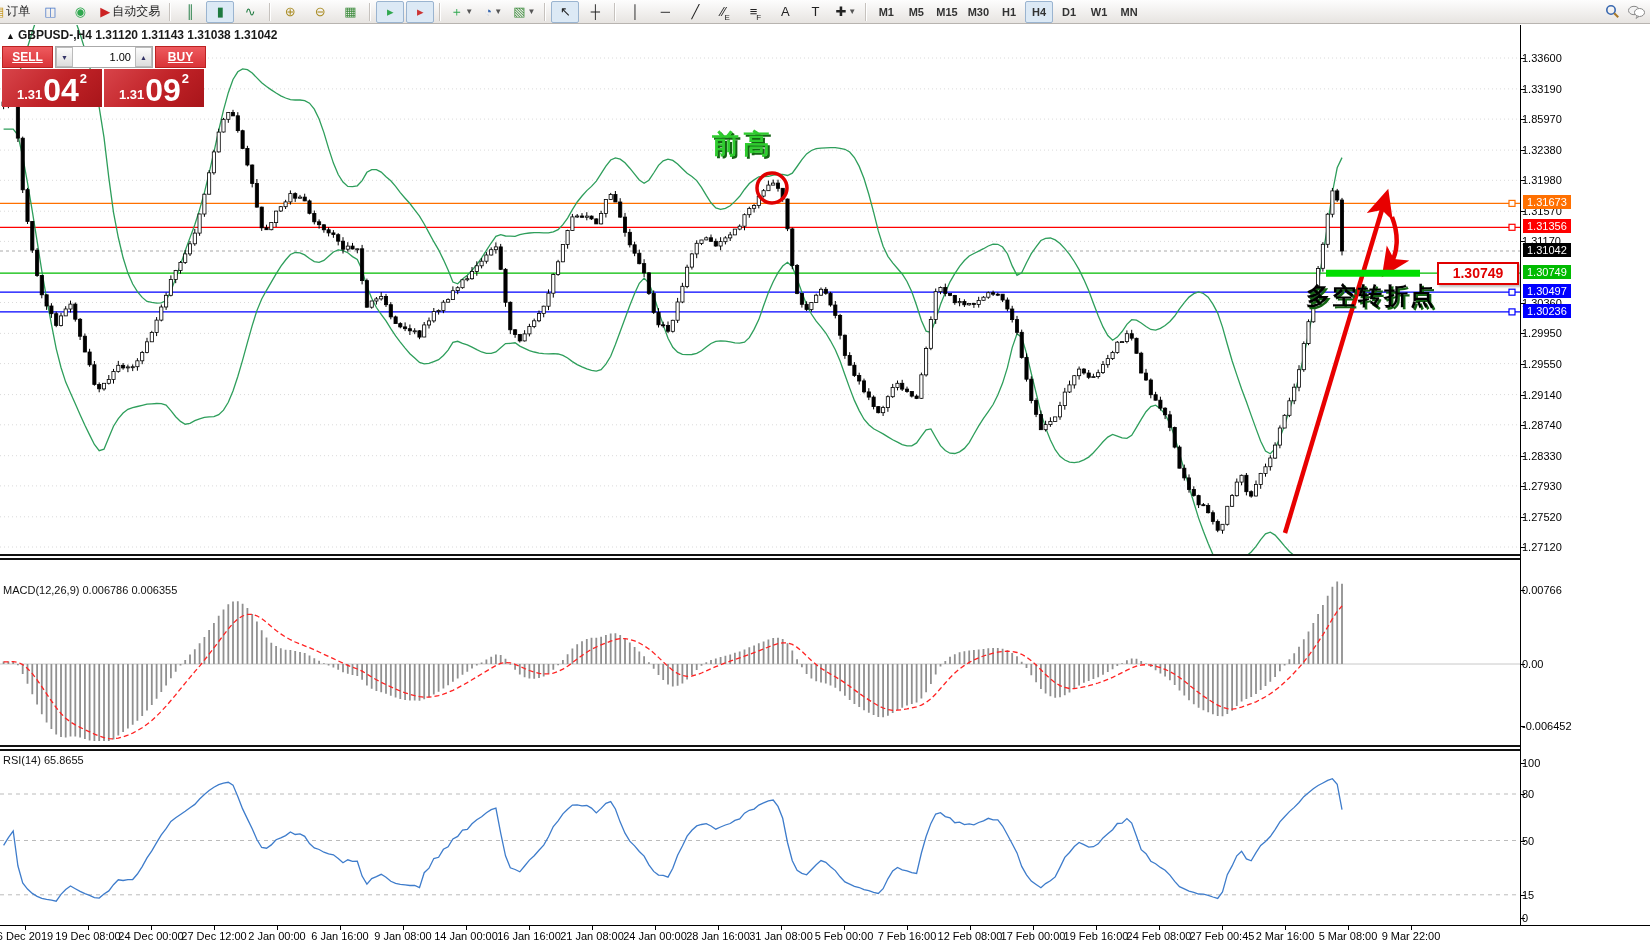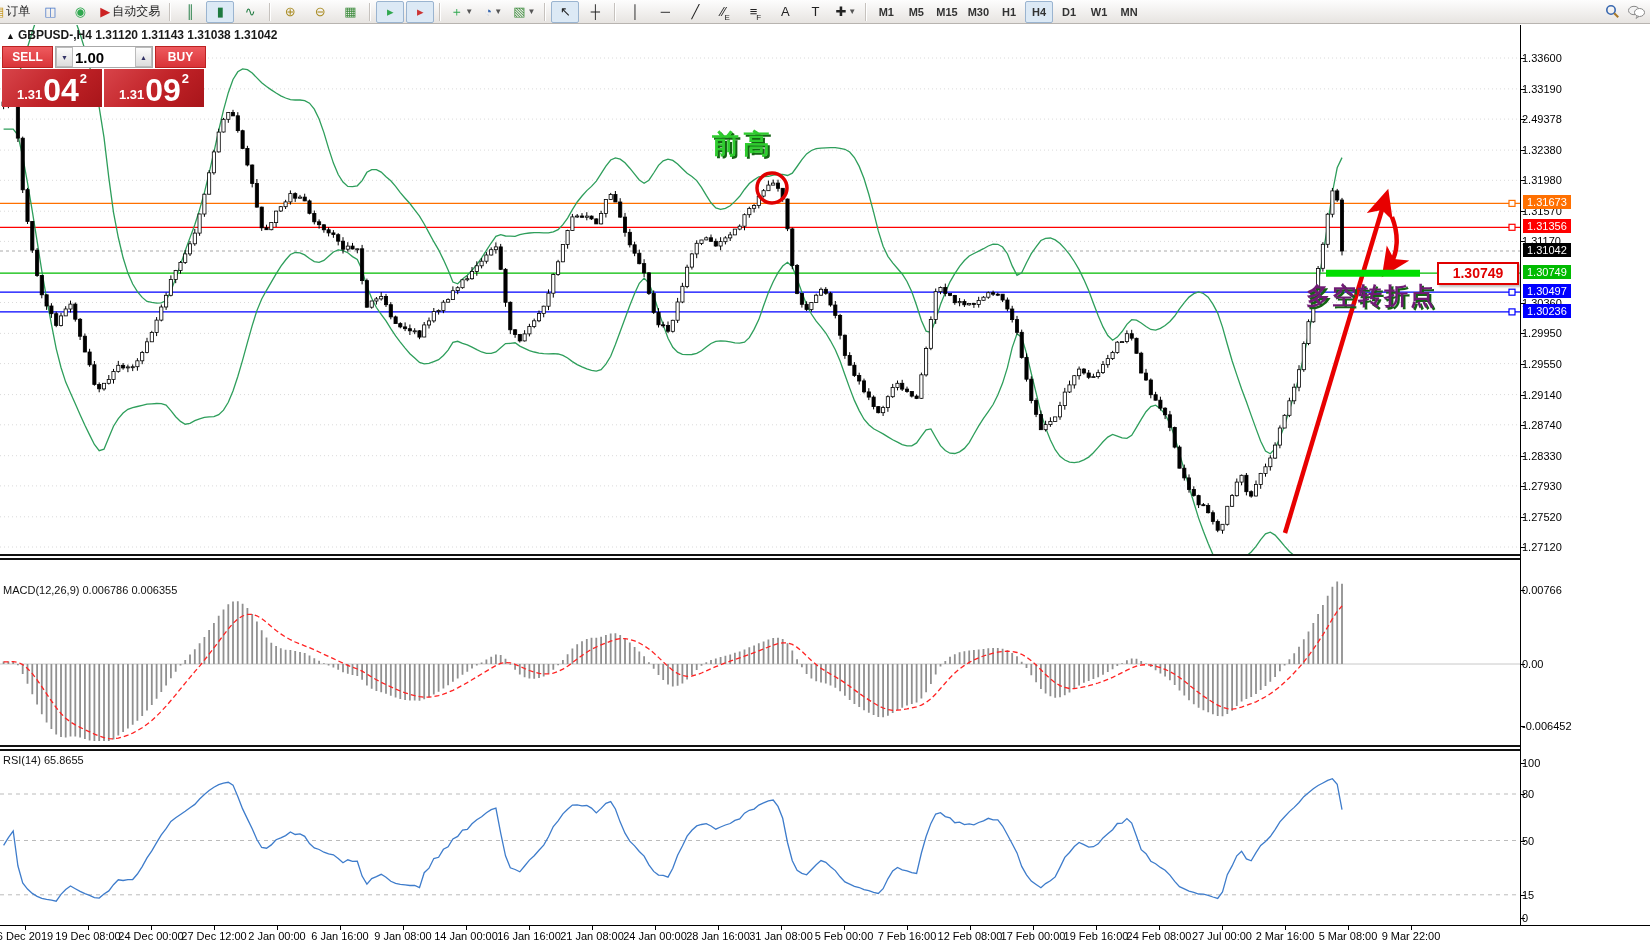--- a/index.html
+++ b/index.html
@@ -36,35 +36,35 @@
   .tlab{position:absolute;top:4px;width:90px;margin-left:-45px;text-align:center;white-space:nowrap;}
   .ttick{position:absolute;top:0;width:1px;height:4px;background:#000;}
   
   #symHeader{position:absolute;left:6px;top:3px;font-size:12px;font-weight:600;color:#1A1A1A;}
   #symHeader .tri{font-size:9px;margin-right:3px;color:#111;}
   .indLabel{position:absolute;left:3px;font-size:11px;color:#111;}
   
   #ocPanel{position:absolute;left:2px;top:21px;width:204px;}
   #ocRow1{display:flex;height:22px;gap:2px;}
   .ocBtn{width:52px;height:22px;display:flex;align-items:center;justify-content:center;color:#FFF;
-    font-size:12px;font-weight:bold;background:linear-gradient(#EE5A5E,#D93438);border:1px solid #B22;box-sizing:border-box;}
+    font-size:12px;font-weight:bold;background:linear-gradient(#EE5A5E,#D93438);border:1px solid #B22;box-sizing:border-box;text-decoration:underline;}
   .ocSpin{display:flex;height:22px;border:1px solid #AAA;box-sizing:border-box;background:#FFF;}
   .spinBtn{width:17px;background:linear-gradient(#FCFCFC,#DDD);border:1px solid #BBB;box-sizing:border-box;
     font-size:7px;color:#336;display:flex;align-items:center;justify-content:center;}
-  #ocVol{width:56px;border:none;font-size:15px;padding-right:4px;font-family:"Liberation Sans",sans-serif;font-weight:bold;}
+  #ocVol{width:56px;border:none;text-align:right;font-size:11px;padding-right:4px;font-family:"Liberation Sans",sans-serif;}
   #ocRow2{display:flex;margin-top:1px;gap:2px;}
   .ocBig{width:100px;height:38px;background:linear-gradient(135deg,#D8444A 0%,#C02227 55%,#A8151A 100%);
     color:#FFF;display:flex;align-items:flex-end;justify-content:center;padding-bottom:3px;box-sizing:border-box;}
   .ocSmall{font-size:13px;font-weight:bold;margin-bottom:2px;}
   .ocHuge{font-size:32px;font-weight:bold;line-height:0.85;margin:0 1px;}
   .ocSup{font-size:13px;font-weight:bold;align-self:flex-start;margin-top:2px;}
   
   #annPrevHigh{position:absolute;left:712px;top:101px;font-size:27px;font-weight:bold;color:#2ECC2E;
     text-shadow:2px 2px 0 #146414;letter-spacing:4px;}
-  #annPivot{position:absolute;left:1306px;top:268px;font-size:24px;font-weight:bold;color:#701a75;
+  #annPivot{position:absolute;left:1306px;top:268px;font-size:24px;font-weight:bold;color:#000000;
     text-shadow:2px 2px 0 #146414;letter-spacing:2px;}
   #annPriceBox{position:absolute;left:1437px;top:237px;width:78px;height:19px;background:#FFF;
     border:2px solid #E00000;color:#E00000;font-size:14px;font-weight:bold;text-align:center;line-height:19px;
     box-shadow:2px 2px 2px rgba(120,120,120,.45);}
   .ricon{width:20px;height:20px;display:inline-flex;align-items:center;justify-content:center;margin:0 2px;}
 </style>
 </head>
 <body>
 
 <div id="toolbar">
@@ -560,21 +560,21 @@
   <div class="indLabel" style="top:729px;">RSI(14) 65.8655</div>
 
   <div id="vframe"></div>
   <div id="bframe"></div>
   <div id="axis">
       <div class="axtick" style="top:33px"></div>
       <div class="axlab" style="top:27px">1.33600</div>
       <div class="axtick" style="top:64px"></div>
       <div class="axlab" style="top:58px">1.33190</div>
       <div class="axtick" style="top:94px"></div>
-      <div class="axlab" style="top:88px">2.49378</div>
+      <div class="axlab" style="top:88px">1.85970</div>
       <div class="axtick" style="top:125px"></div>
       <div class="axlab" style="top:119px">1.32380</div>
       <div class="axtick" style="top:155px"></div>
       <div class="axlab" style="top:149px">1.31980</div>
       <div class="axtick" style="top:186px"></div>
       <div class="axlab" style="top:180px">1.31570</div>
       <div class="axtick" style="top:216px"></div>
       <div class="axlab" style="top:210px">1.31170</div>
       <div class="axtick" style="top:278px"></div>
       <div class="axlab" style="top:272px">1.30360</div>
@@ -650,21 +650,21 @@
       <div class="tlab" style="left:907px">7 Feb 16:00</div>
       <div class="ttick" style="left:970px"></div>
       <div class="tlab" style="left:970px">12 Feb 08:00</div>
       <div class="ttick" style="left:1033px"></div>
       <div class="tlab" style="left:1033px">17 Feb 00:00</div>
       <div class="ttick" style="left:1096px"></div>
       <div class="tlab" style="left:1096px">19 Feb 16:00</div>
       <div class="ttick" style="left:1159px"></div>
       <div class="tlab" style="left:1159px">24 Feb 08:00</div>
       <div class="ttick" style="left:1222px"></div>
-      <div class="tlab" style="left:1222px">27 Jul 00:00</div>
+      <div class="tlab" style="left:1222px">27 Feb 00:45</div>
       <div class="ttick" style="left:1285px"></div>
       <div class="tlab" style="left:1285px">2 Mar 16:00</div>
       <div class="ttick" style="left:1348px"></div>
       <div class="tlab" style="left:1348px">5 Mar 08:00</div>
       <div class="ttick" style="left:1411px"></div>
       <div class="tlab" style="left:1411px">9 Mar 22:00</div>
     </div>
 </div>
 
 </body></html>

